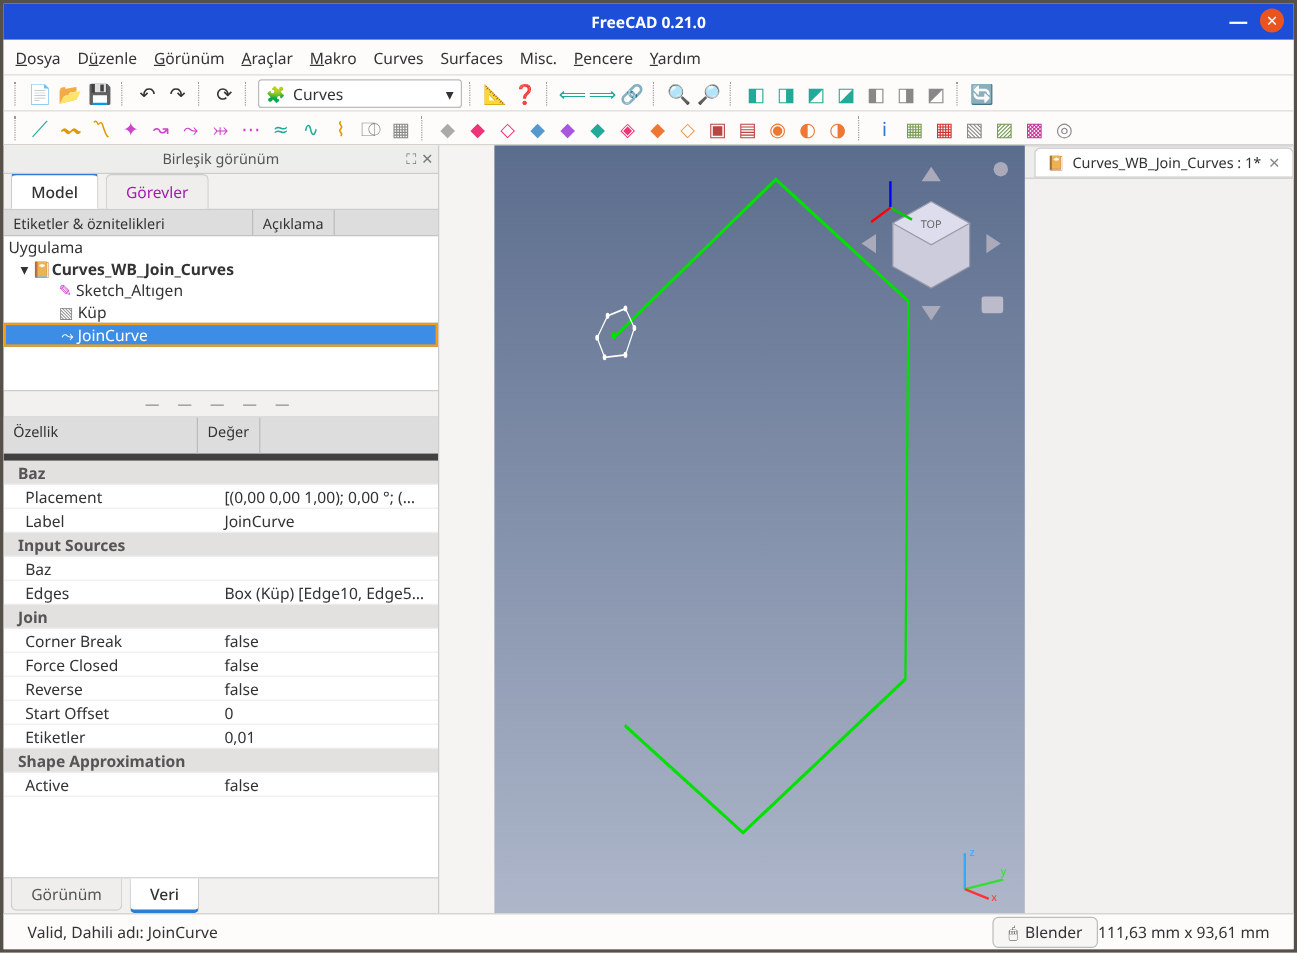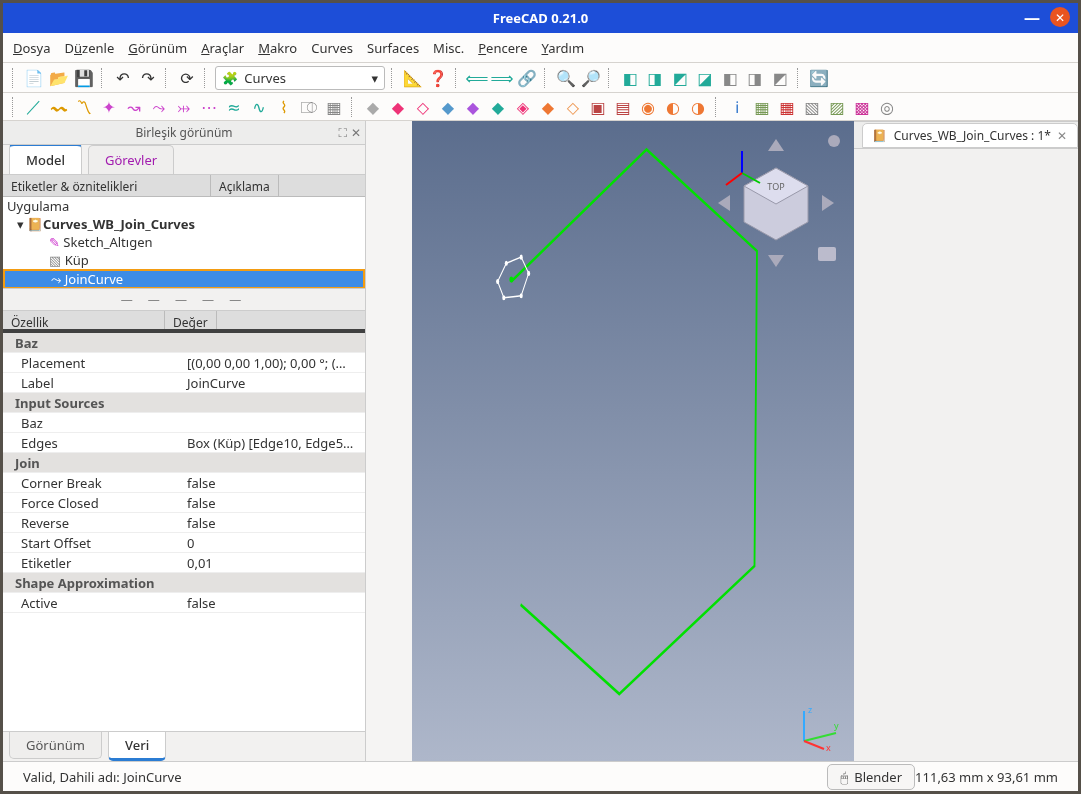--- a/index.html
+++ b/index.html
@@ -18,25 +18,25 @@
   .wb-select { border:1px solid #bbb; border-radius:3px; background:#fff; height:24px; display:flex; align-items:center; padding:0 6px; gap:6px; width:170px; }
   .body-area { flex:1; display:flex; overflow:hidden;gap:46px; }
   .left-panel { width:363px; background:#f2f1f0; border-right:1px solid #ccc; display:flex; flex-direction:column; }
   .panel-title { display:flex; align-items:center; justify-content:center; height:24px; border-bottom:1px solid #ccc; background:#ededec; position:relative; font-size:12px; color:#555; }
   .panel-title .picons { position:absolute; right:4px; display:flex; gap:4px; font-size:12px; color:#777; }
   .tabs { display:flex; height:30px; border-bottom:1px solid #ccc; padding-left:6px; gap:6px; align-items:flex-end;}
   .tab { padding:5px 16px; border:1px solid #ccc; border-bottom:none; background:#efeeed; border-radius:5px 5px 0 0; font-size:13px; color:#a21caf; }
   .tab.active { background:#fff; border-top:3px solid #2b7cd3; color:#333; font-weight:500; }
   .tree-head { display:flex; background:#ddd; border-bottom:1px solid #bbb; height:22px; font-size:12px; }
   .tree-head div { padding:3px 8px; border-right:1px solid #bbb; }
-  .tree { background:#fff; height:91px; overflow:auto; font-size:13px; }
+  .tree { background:#fff; height:128px; overflow:auto; font-size:13px; }
   .tree-row { display:flex; align-items:center; height:18px; padding-left:4px; }
   .sel { background:#3d8ce6; color:#fff; border:2px solid #f39c12; height:20px; }
   .drag { text-align:center; color:#888; padding:2px; letter-spacing:6px; font-size:12px; border-top:1px solid #ccc; border-bottom:1px solid #ccc; }
-  .prop-head { display:flex; background:#ddd; border-bottom:4px solid #404040; height:22px; font-size:12px; }
+  .prop-head { display:flex; background:#ddd; border-bottom:6px solid #404040; height:36px; font-size:12px; }
   .prop-head div { padding:3px 8px; border-right:1px solid #bbb; }
   .props { flex:1; overflow:auto; background:#fff; font-size:13px; }
   .prow { display:flex; height:20px; border-bottom:1px solid #eee; align-items:center;}
   .prow .k { width:180px; padding-left:18px; }
   .prow .v { flex:1; padding-left:4px; }
   .pgroup { background:#e3e1df; font-weight:bold; color:#555; padding-left:6px; }
   .pgroup .k { padding-left:6px; }
   .bottom-tabs { display:flex; height:30px; border-top:1px solid #ccc; padding-left:6px; gap:6px; align-items:flex-start;}
   .btab { padding:4px 16px; border:1px solid #ccc; border-top:none; background:#efeeed; border-radius:0 0 5px 5px; font-size:13px; color:#555; }
   .btab.active { background:#fff; border-bottom:3px solid #2b7cd3; color:#333; font-weight:500;}

